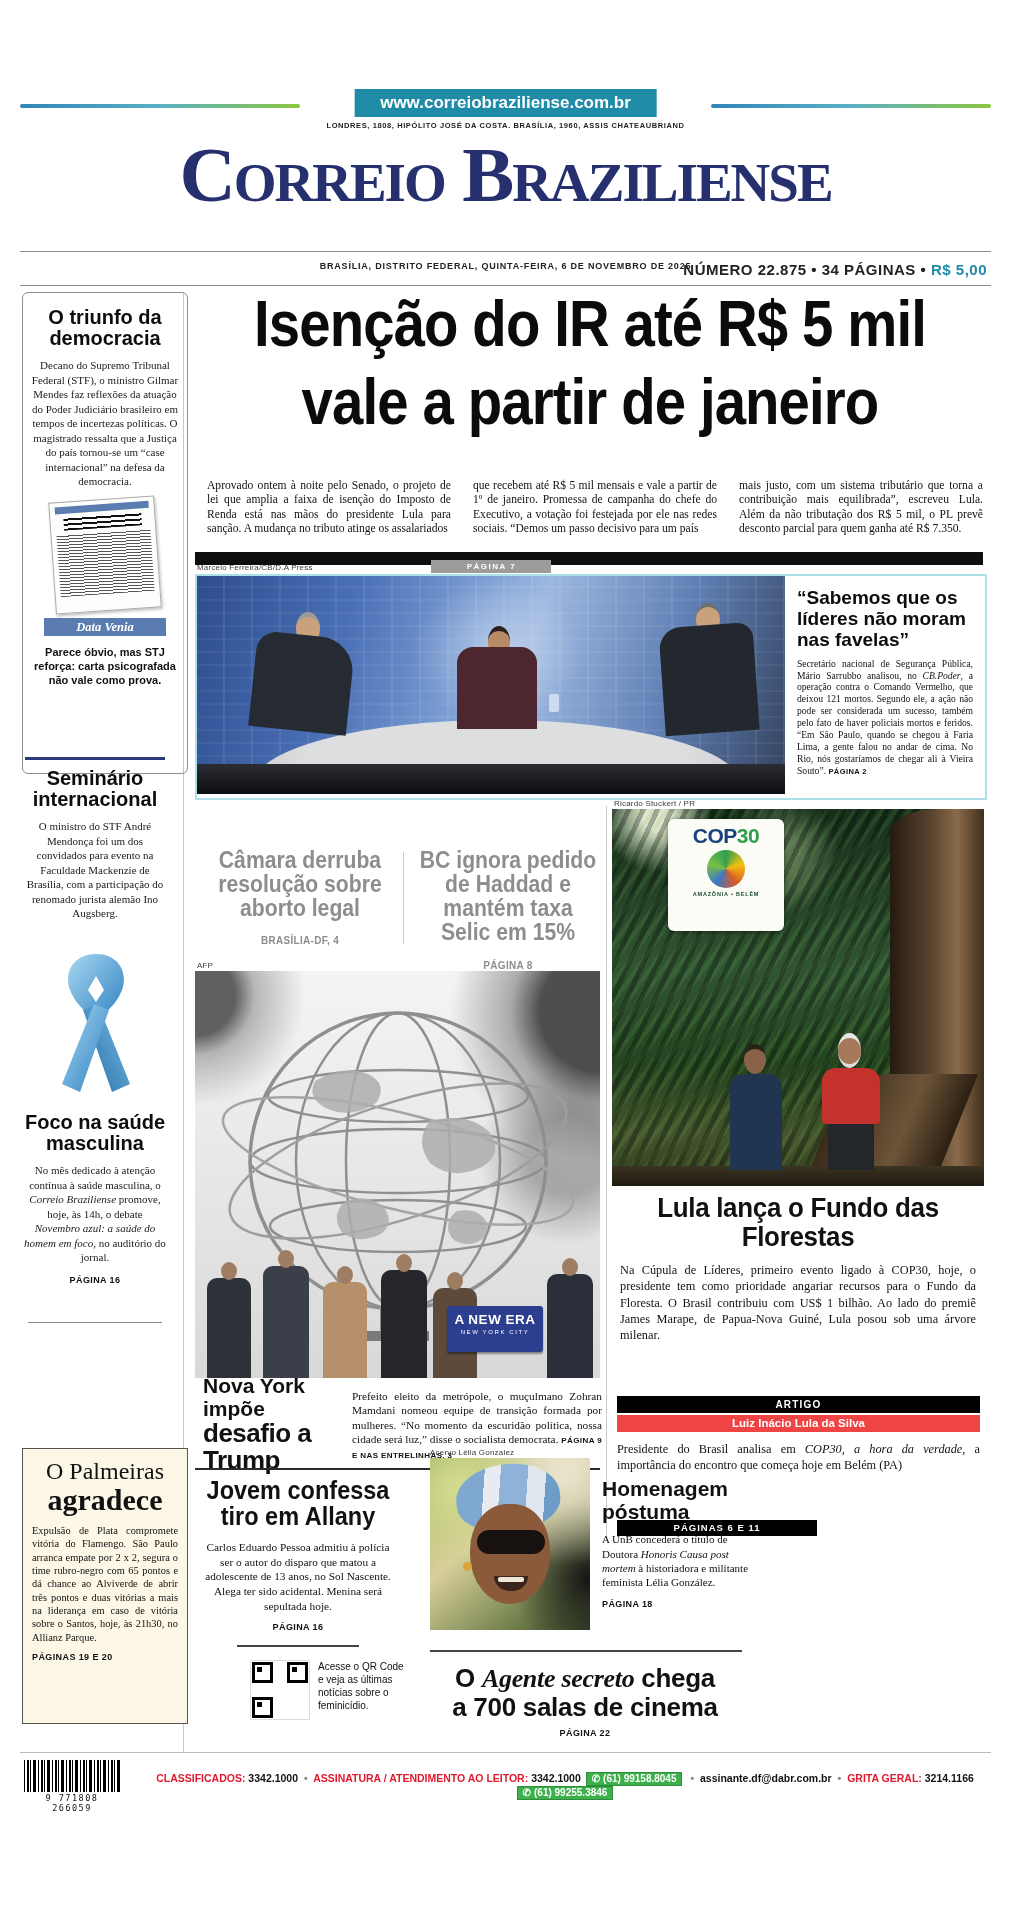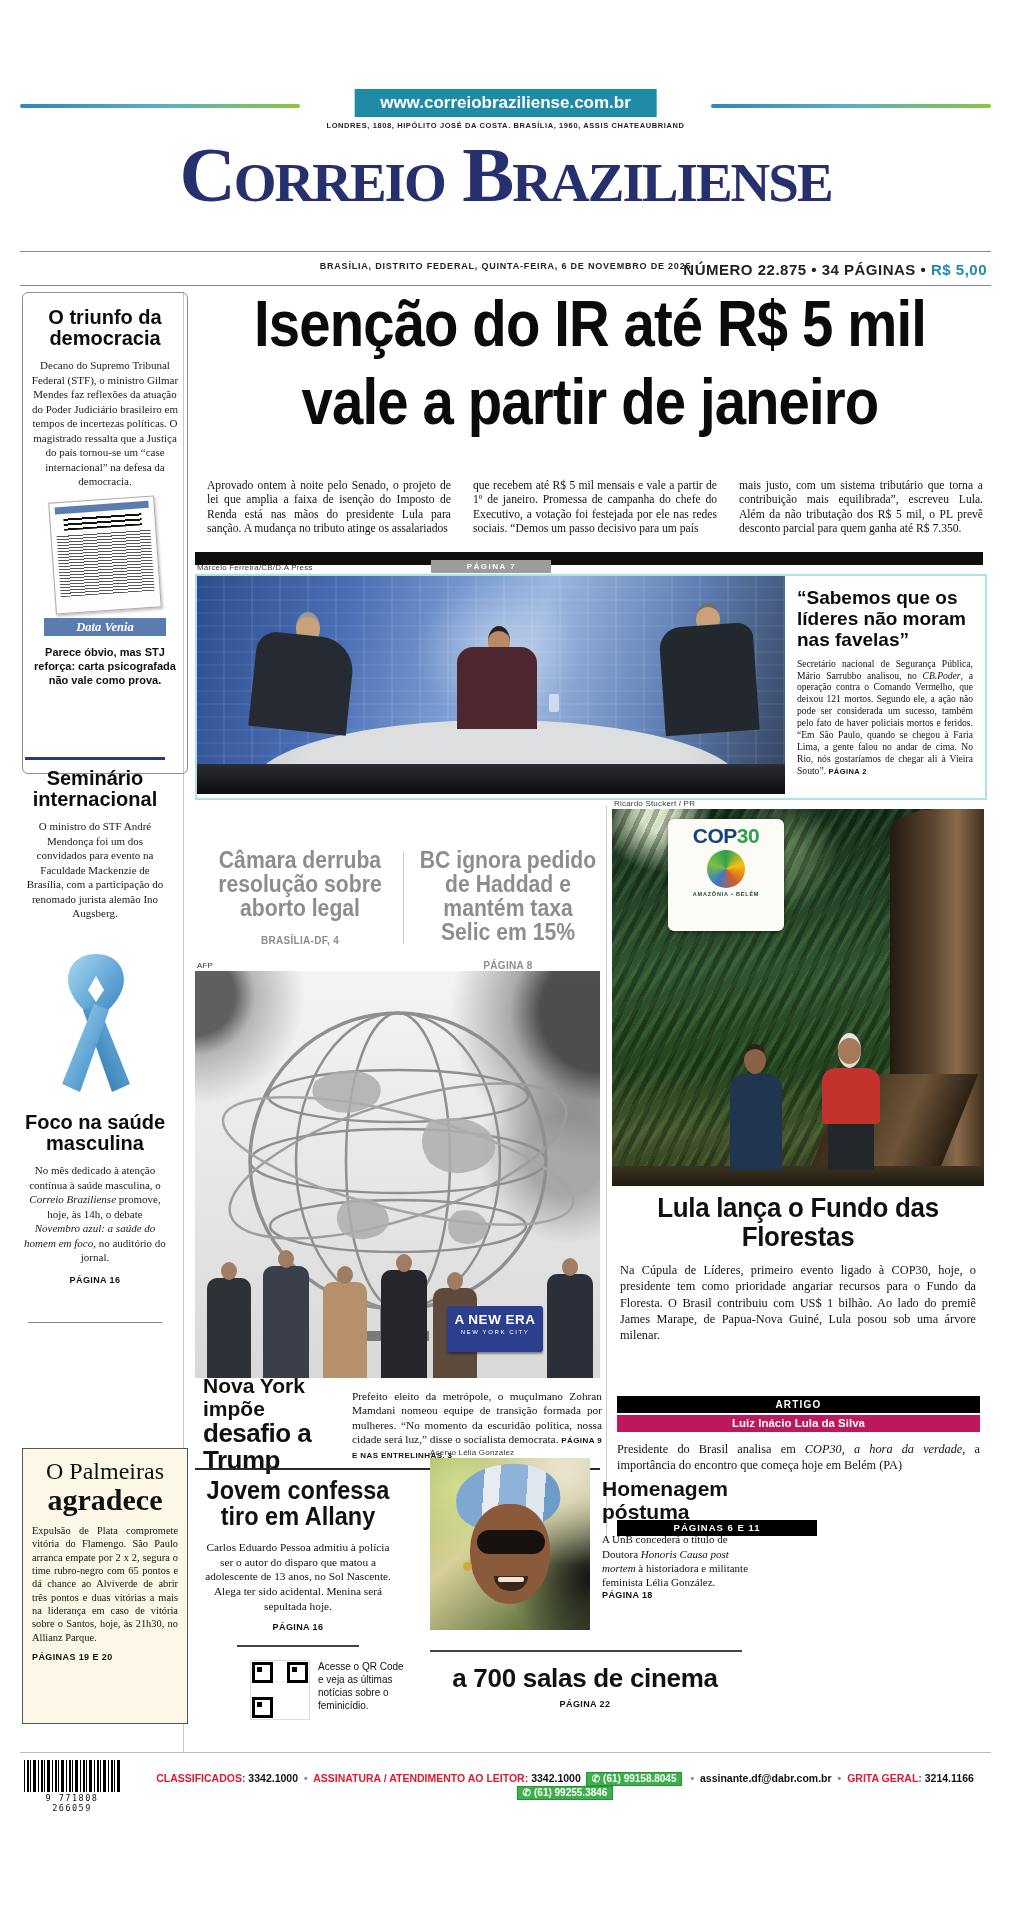--- a/index.html
+++ b/index.html
@@ -150,21 +150,21 @@
     background:linear-gradient(100deg,#7fa8d0 0 28%,#e8ecf2 28% 42%,#8fb3d8 42% 66%,#dfe6ee 66% 82%,#6d9cc9 82%);}
   #lelia-photo .face{position:absolute;left:40px;top:46px;width:80px;height:100px;background:#8a5a3a;
     border-radius:46% 46% 50% 50%;}
   #lelia-photo .shades{position:absolute;left:47px;top:72px;width:68px;height:24px;background:#17120f;border-radius:12px;}
   #lelia-photo .smile{position:absolute;left:64px;top:118px;width:34px;height:15px;background:#3a241c;border-radius:0 0 18px 18px;}
   #lelia-photo .smile::before{content:"";position:absolute;left:4px;top:1px;width:26px;height:5px;background:#efe7da;border-radius:2px;}
   #lelia-photo .ear{position:absolute;left:33px;top:104px;width:9px;height:9px;border-radius:50%;background:#d8a43c;}
   #homenagem{left:602px;top:1478px;width:150px;}
   #hom-title{font-size:21px;font-weight:bold;line-height:1.08;}
   #hom-body{margin-top:9px;font-family:"Liberation Serif",serif;font-size:11px;line-height:1.3;}
-  #homenagem .pgref{display:block;}
+  #homenagem .pgref{display:block;margin-top:9px;}
   #agente-rule{left:430px;top:1650px;width:312px;height:2px;background:#444;}
   #agente{left:415px;top:1664px;width:340px;text-align:center;}
   #agente .ln{font-size:26px;font-weight:bold;line-height:1.08;letter-spacing:-.3px;}
   #agente .ital{font-family:"Liberation Serif",serif;}
   #agente .pgref{display:block;margin-top:7px;}
 
   
   #rc-credit{left:614px;top:799px;}
   #forest{left:612px;top:809px;width:372px;height:377px;position:absolute;overflow:hidden;
     background:radial-gradient(circle at 12% 2%,rgba(232,240,214,.95) 0 14px,transparent 55px),
@@ -190,21 +190,21 @@
   #poster .cop{font-weight:bold;font-size:21px;letter-spacing:-.5px;line-height:1;}
   #poster .cop .c1{color:#16417c;} #poster .cop .c2{color:#2f9e4f;}
   #poster .disc{width:38px;height:38px;margin:4px auto 3px;border-radius:50%;
      background:conic-gradient(#2e9e4f,#f4c20d,#d85b27,#3a78c9,#7bc043,#2e9e4f);}
   #poster .sub{font-size:5.5px;font-weight:bold;letter-spacing:.8px;color:#184a2d;}
   #lula-title{left:612px;top:1194px;width:372px;text-align:center;font-size:27px;font-weight:bold;line-height:1.06;
      letter-spacing:-.3px;transform:scaleX(.96);transform-origin:center;}
   #lula-body{left:620px;top:1262px;width:356px;font-family:"Liberation Serif",serif;font-size:12.3px;line-height:1.33;text-align:justify;}
   .blackbar{background:#000;color:#fff;font-weight:bold;text-align:center;}
   #artigo-bar{left:617px;top:1396px;width:363px;height:17px;font-size:10px;letter-spacing:1.2px;line-height:17px;}
-  #author-bar{left:617px;top:1415px;width:363px;height:17px;background:#be185d;color:#fff;font-weight:bold;
+  #author-bar{left:617px;top:1415px;width:363px;height:17px;background:#ef4444;color:#fff;font-weight:bold;
      font-size:11.5px;text-align:center;line-height:17px;}
   #artigo-body{left:617px;top:1442px;width:363px;font-family:"Liberation Serif",serif;font-size:12.3px;line-height:1.3;text-align:justify;}
   #pages-bar{left:617px;top:1520px;width:200px;height:16px;font-size:9.5px;letter-spacing:1px;line-height:16px;}
 
   
   #foot-rule{left:20px;top:1752px;width:971px;}
   #barcode{left:24px;top:1760px;width:96px;}
   #barcode .bars{height:32px;background:repeating-linear-gradient(90deg,
       #000 0 1px,#fff 1px 3px,#000 3px 5px,#fff 5px 6px,#000 6px 7px,#fff 7px 9px,#000 9px 12px,#fff 12px 14px);}
   #barcode .num{font-family:"DejaVu Sans Mono",monospace;font-size:8.5px;letter-spacing:1.5px;text-align:center;margin-top:1px;}
@@ -395,20 +395,21 @@
     <div class="smile"></div>
       <div class="ear"></div>
   </div>
   <div class="abs" id="homenagem">
     <div id="hom-title">Homenagem póstuma</div>
     <div id="hom-body"><span>A UnB concederá o título de Doutora </span><span class="ital">Honoris Causa post mortem</span><span> à historiadora e militante feminista Lélia González.</span></div>
     <span class="pgref">PÁGINA 18</span>
   </div>
   <div class="abs" id="agente-rule"></div>
   <div class="abs" id="agente">
+    <div class="ln"><span>O </span><span class="ital">Agente secreto</span><span> chega</span></div>
     <div class="ln">a 700 salas de cinema</div>
     <span class="pgref">PÁGINA 22</span>
   </div>
 
   <div class="abs credit" id="rc-credit">Ricardo Stuckert / PR</div>
   <div id="forest">
     <div class="foliage"></div>
     <div class="trunk"></div>
       <div class="root"></div>
     <div class="ground"></div>

